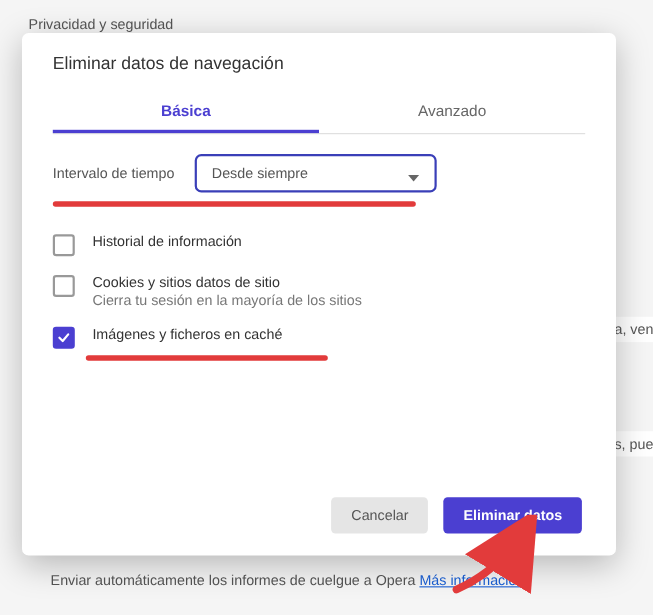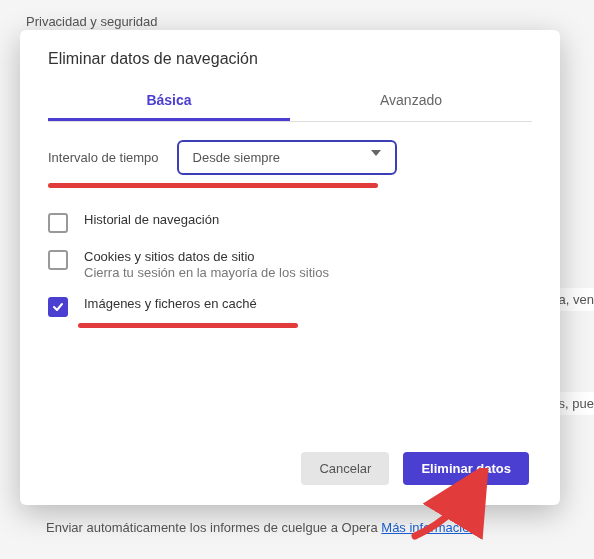--- a/index.html
+++ b/index.html
@@ -10,21 +10,21 @@
   .bg-bottom{position:absolute;left:46px;bottom:24px;color:#555;font-size:13px}
   .bg-bottom a{color:#1a5fd4;text-decoration:underline}
   .dialog{position:absolute;left:20px;top:30px;width:540px;height:475px;background:#fff;border-radius:6px;box-shadow:0 8px 30px rgba(0,0,0,0.25);padding:0;display:flex;flex-direction:column}
   .dlg-title{font-size:16px;color:#333;padding:20px 28px 14px 28px}
   .tabs{display:flex;border-bottom:1px solid #ddd;margin:0 28px}
   .tab{flex:1;text-align:center;padding:10px 0;font-size:14px;color:#666;cursor:pointer;border-bottom:3px solid transparent}
   .tab.active{color:#4b3fd1;border-bottom-color:#4b3fd1;font-weight:700}
   .body{padding:18px 28px 8px 28px;flex:1}
   .row{display:flex;align-items:center;gap:18px;margin-bottom:8px;position:relative}
   .label{color:#555;font-size:13px}
-  .select{display:flex;align-items:flex-start;justify-content:space-between;border:2px solid #3a3fb8;border-radius:6px;padding:8px 14px;width:188px;color:#555;cursor:pointer}
+  .select{display:flex;align-items:flex-end;justify-content:space-between;border:2px solid #3a3fb8;border-radius:6px;padding:8px 14px;width:188px;color:#555;cursor:pointer}
   .select .caret{width:0;height:0;border-left:5px solid transparent;border-right:5px solid transparent;border-top:6px solid #666}
   .underline{height:5px;background:#e23b3b;border-radius:3px;width:330px;margin:2px 0 16px 0}
   .opt{display:flex;align-items:flex-start;gap:16px;padding:8px 0}
   .cb{width:16px;height:16px;border:2px solid #999;border-radius:3px;flex:none;margin-top:1px;cursor:pointer;display:flex;align-items:center;justify-content:center}
   .cb.checked{background:#4b3fd1;border-color:#4b3fd1}
   .cb.checked svg{stroke:#fff}
   .opt-txt .t1{color:#333;font-size:13px;margin-bottom:1px}
   .opt-txt .t2{color:#777;font-size:13px}
   .ul-cache{height:5px;background:#e23b3b;border-radius:3px;width:220px;margin:-2px 0 10px 30px}
   .footer{display:flex;justify-content:flex-end;gap:14px;padding:12px 31px 20px 24px}
@@ -60,21 +60,21 @@
       <div class="select">
         <span>Desde siempre</span>
         <span class="caret"></span>
       </div>
     </div>
     <div class="underline"></div>
 
     <div class="opt">
       <div class="cb"></div>
       <div class="opt-txt">
-        <div class="t1">Historial de navegación</div>
+        <div class="t1">Historial de información</div>
       </div>
     </div>
 
     <div class="opt">
       <div class="cb"></div>
       <div class="opt-txt">
         <div class="t1">Cookies y sitios datos de sitio</div>
         <div class="t2">Cierra tu sesión en la mayoría de los sitios</div>
       </div>
     </div>

